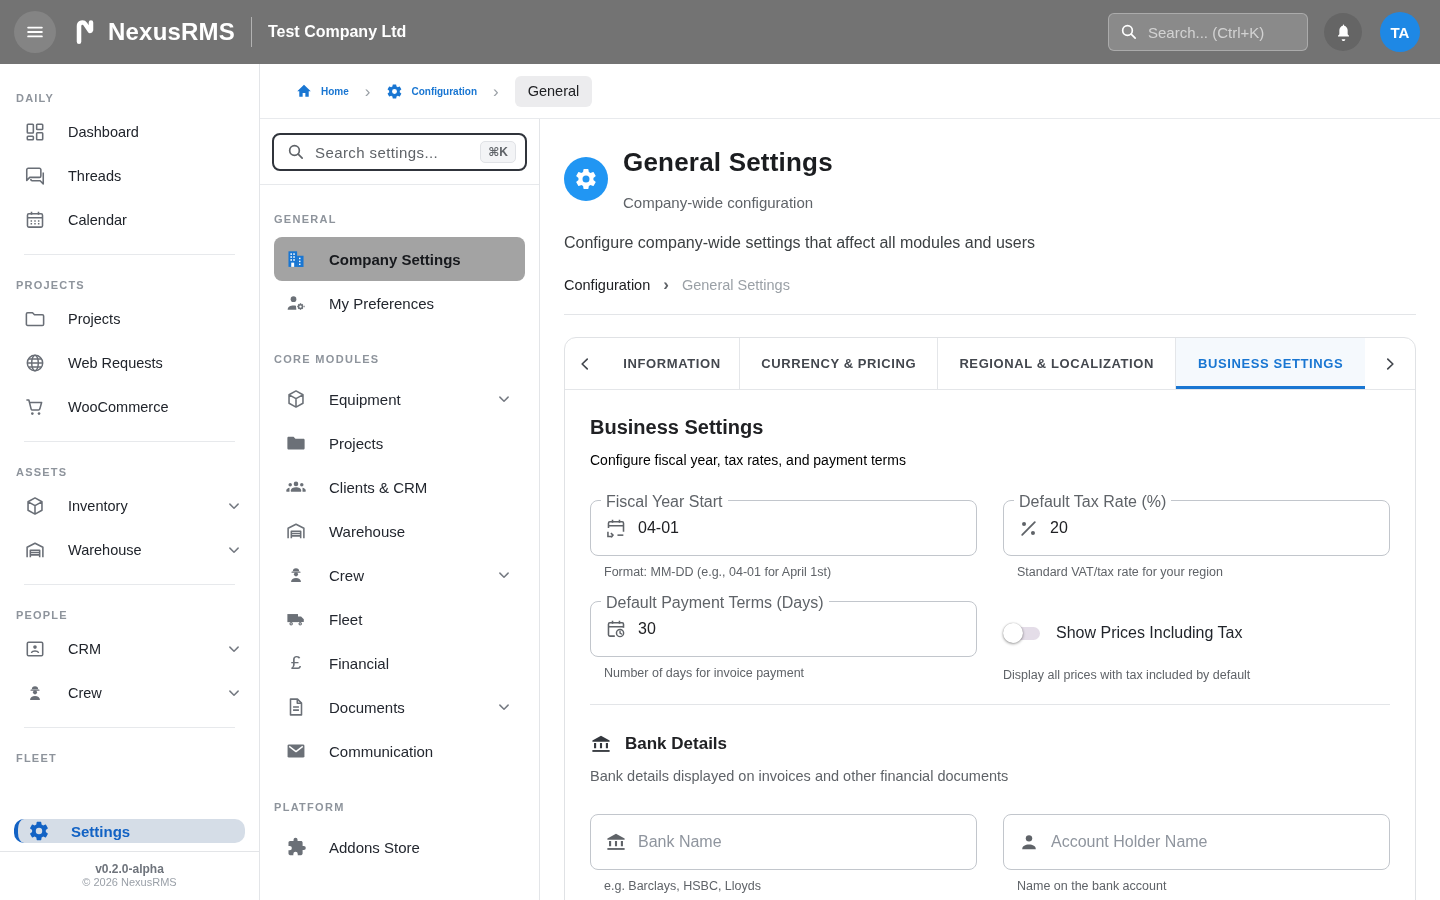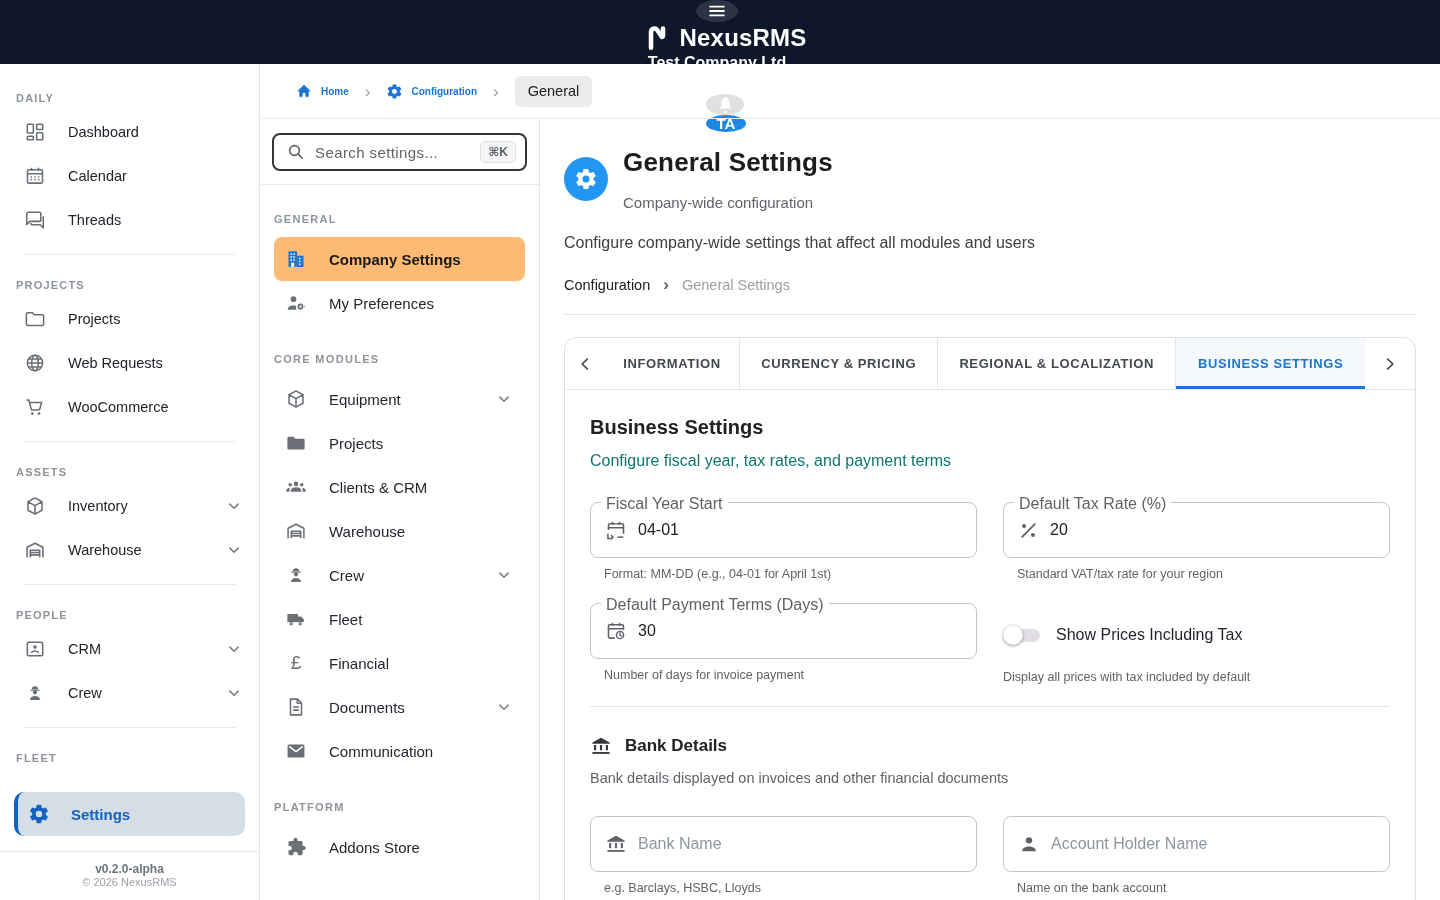--- a/index.html
+++ b/index.html
@@ -5,21 +5,21 @@
   * { box-sizing: border-box; margin: 0; padding: 0; }
   html, body { width: 1440px; height: 900px; overflow: hidden; }
   body {
     font-family: "Liberation Sans", "DejaVu Sans", sans-serif;
     color: #202124; background: #fff;
     -webkit-font-smoothing: antialiased;
   }
   .ic { display: inline-block; vertical-align: middle; flex: none; }
 
   
-  .appbar { height: 64px; background: #0f172a; display: flex; align-items: center; padding: 0 20px 0 14px; flex-direction: column; }
+  .appbar { height: 64px; background: #737373; display: flex; align-items: center; padding: 0 20px 0 14px; }
   .menu-btn { width: 42px; height: 42px; border-radius: 50%; background: rgba(255,255,255,.12);
     display: flex; align-items: center; justify-content: center; color: #fff; cursor: pointer; }
   .logo-wrap { display: flex; align-items: center; gap: 10px; margin-left: 16px; color: #fff; }
   .logo-text { font-size: 24px; font-weight: 700; letter-spacing: .2px; color: #fff; }
   .appbar-divider { width: 1px; height: 30px; background: rgba(255,255,255,.45); margin: 0 16px; }
   .company-name { color: #fff; font-size: 16px; font-weight: 600; }
   .appbar-spacer { flex: 1; }
   .appbar-search { width: 200px; height: 38px; background: rgba(255,255,255,.17);
     border: 1px solid rgba(255,255,255,.28); border-radius: 6px;
     display: flex; align-items: center; padding: 0 10px; gap: 9px; color: #fff; }
@@ -39,21 +39,21 @@
   .sidebar { width: 260px; border-right: 1px solid #e3e5e8; display: flex; flex-direction: column; background: #fff; }
   .sidebar-scroll { flex: 1; overflow: hidden; padding-top: 4px; }
   .side-section { padding-top: 24px; }
   .side-label { font-size: 11px; font-weight: 700; color: #8e949c; letter-spacing: 1.2px; padding: 0 16px 6px; }
   .side-item { height: 44px; display: flex; align-items: center; padding: 0 16px 0 24px; gap: 22px; cursor: pointer; }
   .side-item .item-ic { color: #696e76; }
   .side-item .item-label { font-size: 14.5px; color: #20242b; font-weight: 500; }
   .side-item .chev { margin-left: auto; color: #757a82; }
   .side-divider { height: 1px; background: #e7e9ec; margin: 12px 24px 0 24px; }
   .sidebar-bottom { flex: none; background: #fff; }
-  .settings-pill { margin: 15px 14px; height: 44px; background: #d5dde7; border-radius: 10px;
+  .settings-pill { margin: 8px 14px; height: 24px; background: #d5dde7; border-radius: 10px;
     border-left: 4px solid #1262c4; display: flex; align-items: center; padding: 0 12px 0 10px; gap: 21px; cursor: pointer; }
   .settings-pill .item-ic { color: #1262c4; }
   .settings-pill .item-label { font-size: 15px; font-weight: 700; color: #1262c4; }
   .sidebar-footer { border-top: 1px solid #e3e5e8; text-align: center; padding: 10px 0 12px; }
   .version { font-size: 12px; color: #6f747c; font-weight: 700; }
   .copyright { font-size: 11px; color: #9aa0a8; }
 
   
   .right-region { flex: 1; display: flex; flex-direction: column; min-width: 0; }
   .crumb-bar { height: 55px; flex: none; border-bottom: 1px solid #e8eaed; display: flex; align-items: center;
@@ -75,21 +75,21 @@
   .sn-search input::placeholder { color: #5f6368; }
   .sn-shortcut { background: #f3f4f6; border: 1px solid #e0e2e6; border-radius: 5px; font-size: 12px;
     color: #5f6368; padding: 3px 7px; font-weight: 600; white-space: nowrap; }
   .sn-divider { height: 1px; background: #e7e9ec; margin-top: 13px; }
   .sn-label { font-size: 11px; font-weight: 700; color: #8e949c; letter-spacing: 1.3px; padding: 28px 14px 12px; }
   .sn-item { height: 44px; display: flex; align-items: center; margin: 0 14px; padding: 0 12px 0 11px;
     border-radius: 8px; gap: 22px; cursor: pointer; }
   .sn-item .item-ic { color: #6b7077; }
   .sn-item .item-label { font-size: 15px; color: #23272f; font-weight: 500; }
   .sn-item .chev { margin-left: auto; color: #757a82; }
-  .sn-item.active { background: #fdba74; }
+  .sn-item.active { background: #a3a3a3; }
   .sn-item.active .item-ic { color: #1976d2; }
   .sn-item.active .item-label { font-weight: 700; color: #17191d; }
 
   
   .content { flex: 1; min-width: 0; padding: 0 24px; overflow: hidden; }
   .page-head { display: flex; align-items: center; gap: 15px; margin-top: 28px; }
   .page-avatar { width: 44px; height: 44px; border-radius: 50%; background: #2196f3; color: #fff;
     display: flex; align-items: center; justify-content: center; flex: none; }
   .page-title { font-size: 26px; font-weight: 700; color: #1b1d20; letter-spacing: .2px; }
   .page-sub { font-size: 15px; color: #5f6368; margin-top: 16px; }
@@ -105,21 +105,21 @@
   .tabs { height: 52px; display: flex; align-items: stretch; border-bottom: 1px solid #e4e6e9; }
   .tab-scroll { width: 40px; display: flex; align-items: center; justify-content: center; color: #43474e; cursor: pointer; }
   .tab-scroll.right { margin-left: auto; width: 50px; }
   .tab { display: flex; align-items: center; justify-content: center; font-size: 13px; font-weight: 700;
     letter-spacing: .6px; color: #43474e; border-right: 1px solid #e4e6e9; cursor: pointer; white-space: nowrap; }
   .tab.t1 { width: 136px; } .tab.t2 { width: 199px; } .tab.t3 { width: 239px; } .tab.t4 { width: 190px; border-right: none; }
   .tab.active { background: #f5f9fd; color: #1976d2; box-shadow: inset 0 -3px 0 #1976d2; }
 
   .card-body { padding: 26px 25px; }
   .section-heading { font-size: 20px; font-weight: 700; color: #202124; }
-  .section-sub { font-size: 16px; color: #0f766e; margin-top: 13px; }
+  .section-sub { font-size: 14px; color: #000000; margin-top: 13px; }
 
   .form-grid { display: grid; grid-template-columns: 1fr 1fr; column-gap: 26px; margin-top: 32px; }
   .field-block { margin-bottom: 22px; }
   .ofield { position: relative; height: 56px; border: 1px solid #c2c6cc; border-radius: 8px;
     display: flex; align-items: center; padding: 0 14px; gap: 11px; background: #fff; }
   .ofield .flabel { position: absolute; top: -8px; left: 10px; background: #fff; padding: 0 5px;
     font-size: 16px; color: #5f6368; white-space: nowrap; }
   .ofield input { border: none; outline: none; flex: 1; min-width: 0; font-size: 16px; color: #202124;
     font-family: inherit; background: transparent; }
   .ofield input::placeholder { color: #8f959e; }
@@ -369,29 +369,29 @@
       <div class="side-section">
         <div class="side-label">DAILY</div>
         <div class="side-item">
           <span class="item-ic"><svg class="ic" width="22" height="22">
                 <use href="#i-grid"></use>
               </svg></span>
           <span class="item-label">Dashboard</span>
         </div>
         <div class="side-item">
           <span class="item-ic"><svg class="ic" width="22" height="22">
+                <use href="#i-chat"></use>
+              </svg></span>
+          <span class="item-label">Threads</span>
+        </div>
+        <div class="side-item">
+          <span class="item-ic"><svg class="ic" width="22" height="22">
                 <use href="#i-calendar"></use>
               </svg></span>
           <span class="item-label">Calendar</span>
-        </div>
-        <div class="side-item">
-          <span class="item-ic"><svg class="ic" width="22" height="22">
-                <use href="#i-chat"></use>
-              </svg></span>
-          <span class="item-label">Threads</span>
         </div>
       </div>
       <div class="side-divider"></div>
 
       <div class="side-section">
         <div class="side-label">PROJECTS</div>
         <div class="side-item">
           <span class="item-ic"><svg class="ic" width="22" height="22">
                 <use href="#i-folder"></use>
               </svg></span>

